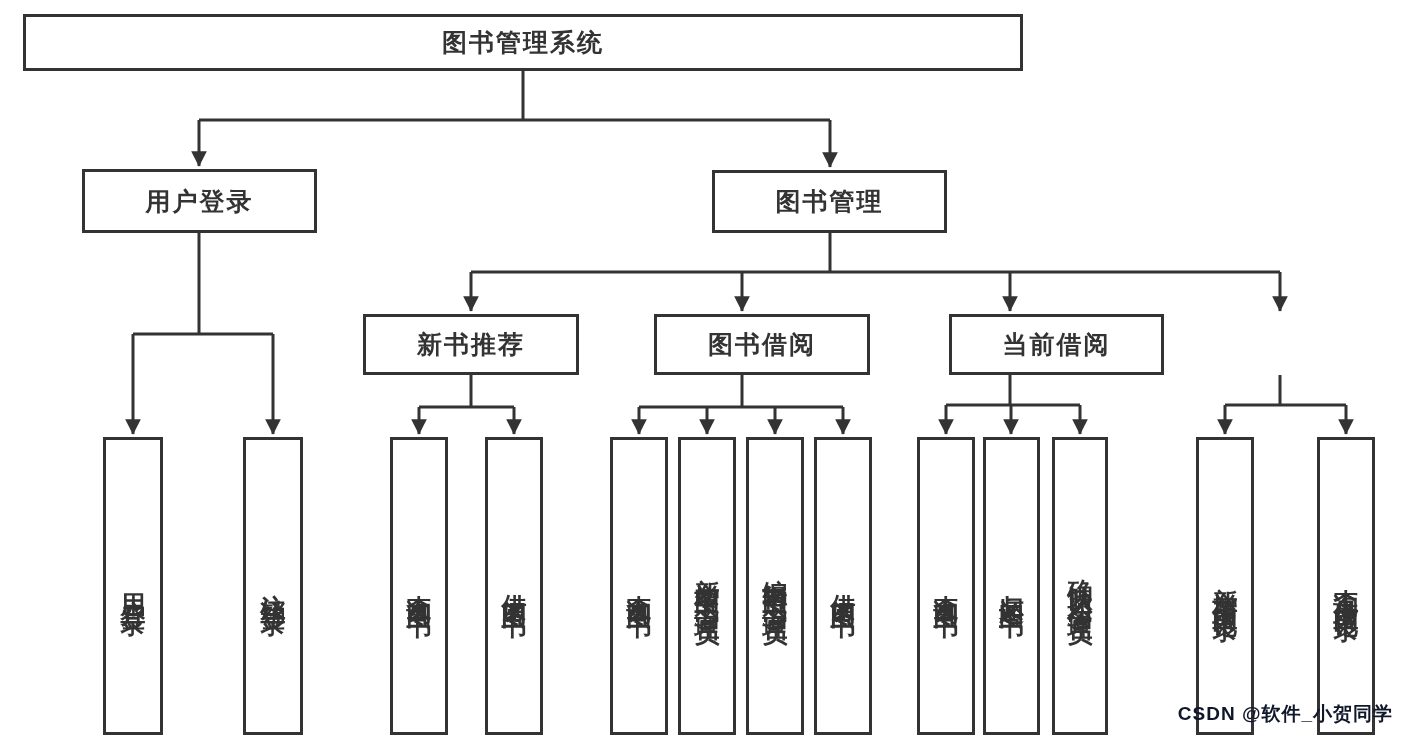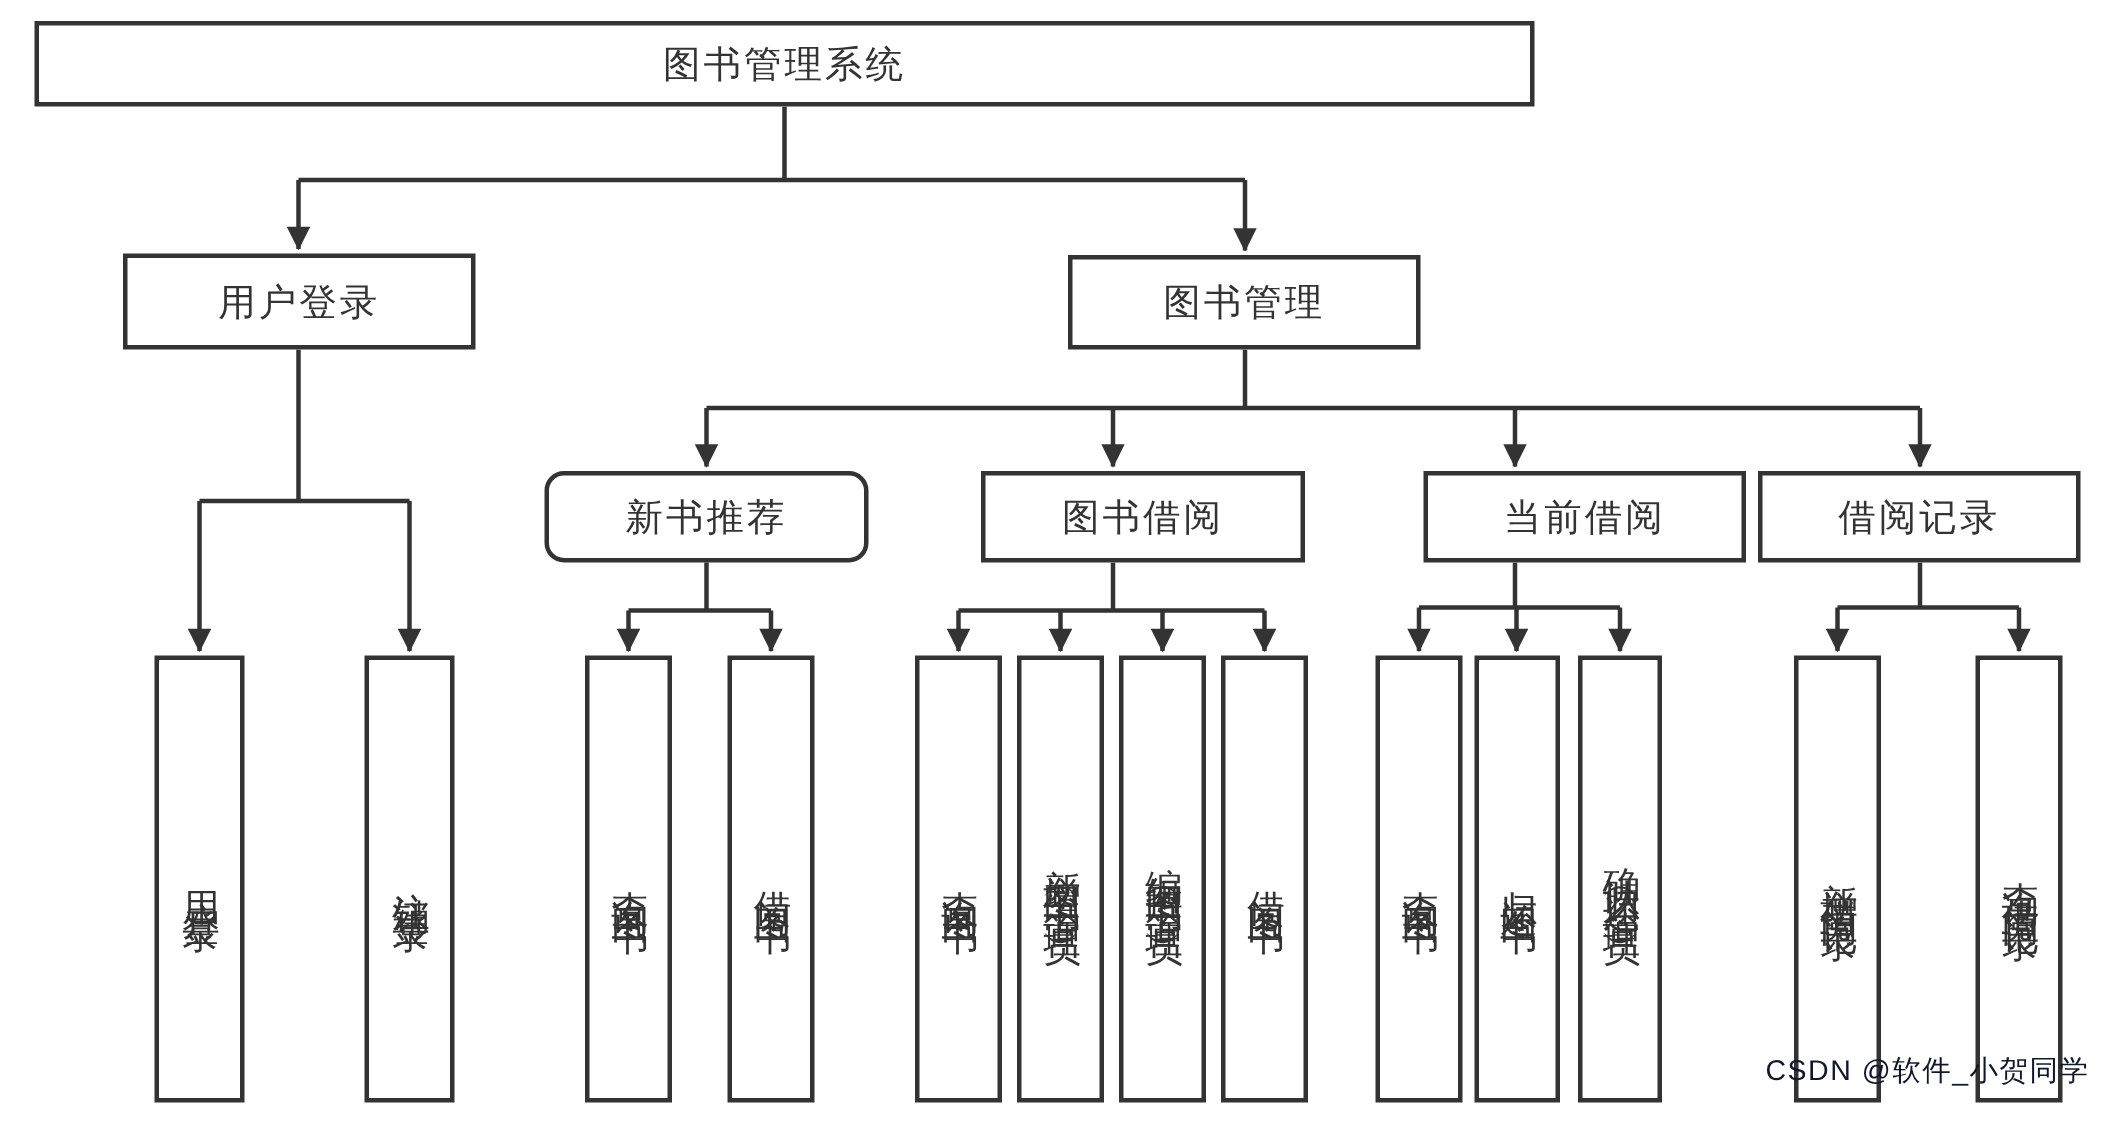--- a/index.html
+++ b/index.html
@@ -8,20 +8,21 @@
     background: #ffffff;
     font-family: "Liberation Sans", sans-serif;
   }
   #stage {
     position: relative;
     width: 1405px;
     height: 747px;
     background: #ffffff;
     overflow: hidden;
     color: #333333;
+    font-weight: bold;
   }
   svg.wires {
     position: absolute;
     left: 0; top: 0;
     width: 1405px; height: 747px;
     z-index: 1;
   }
   .node {
     position: absolute;
     box-sizing: border-box;
@@ -124,31 +125,28 @@
     <span class="lbl">图书管理系统</span>
   </div>
 
   <div class="node" style="left:82px; top:169px; width:235px; height:64px;">
     <span class="lbl">用户登录</span>
   </div>
   <div class="node" style="left:712px; top:170px; width:235px; height:63px;">
     <span class="lbl">图书管理</span>
   </div>
 
-  <div class="node" style="left:363px; top:314px; width:216px; height:61px;border-radius:13px;">
+  <div class="node" style="left:363px; top:314px; width:216px; height:61px;">
     <span class="lbl">新书推荐</span>
   </div>
   <div class="node" style="left:634px; top:314px; width:216px; height:61px;margin-left:20px;">
     <span class="lbl">图书借阅</span>
   </div>
   <div class="node" style="left:902px; top:314px; width:215px; height:61px;margin-left:47px;">
     <span class="lbl">当前借阅</span>
-  </div>
-  <div class="node" style="left:1172px; top:314px; width:215px; height:61px;">
-    <span class="lbl">借阅记录</span>
   </div>
 
   <div class="node leaf" style="left:103px; top:437px; width:60px; height:298px;">
     <span class="lbl">用户登录</span>
   </div>
   <div class="node leaf" style="left:243px; top:437px; width:60px; height:298px;">
     <span class="lbl">注销登录</span>
   </div>
 
   <div class="node leaf" style="left:390px; top:437px; width:58px; height:298px;">

